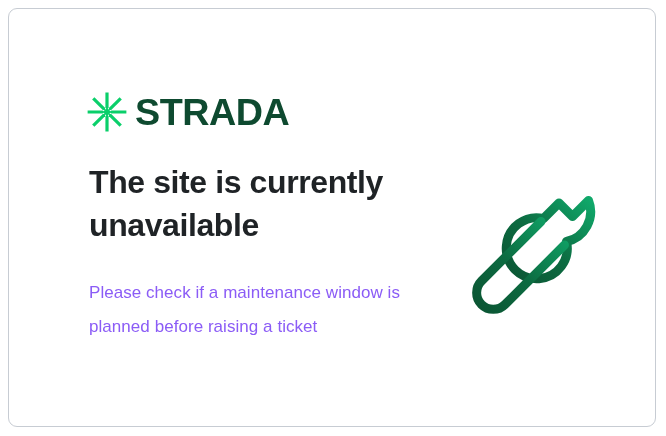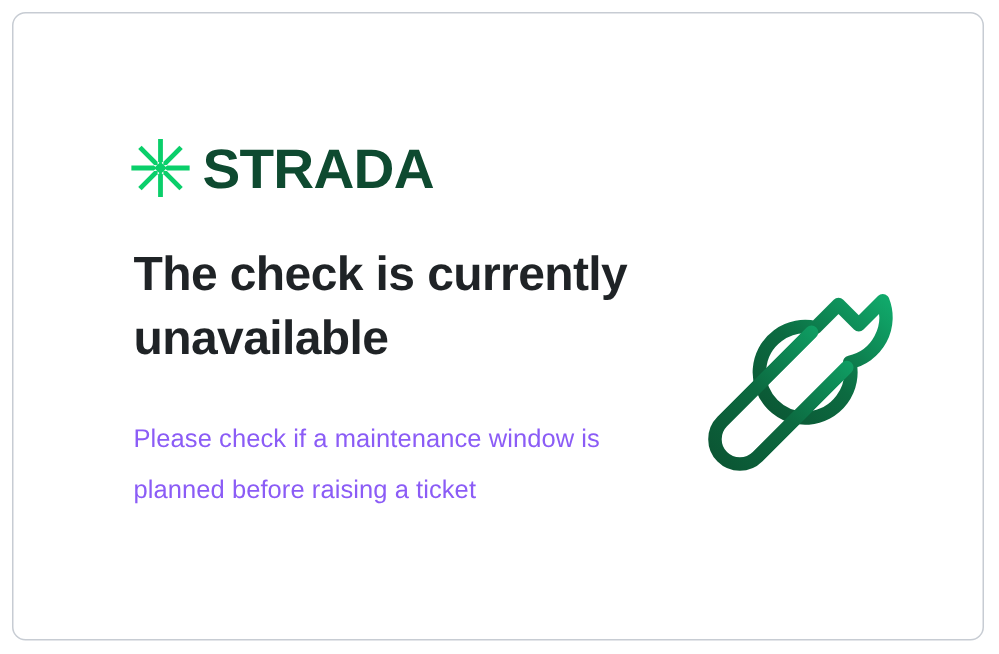--- a/index.html
+++ b/index.html
@@ -129,21 +129,21 @@
               <polygon points="39.4,18.4 39.4,21.6 24.4,21.6 22.6,20 24.4,18.4"></polygon>
             </g>
 
             <polygon points="20,15.8 24.2,20 20,24.2 15.8,20"></polygon>
           </g>
         </svg>
       </span>
       <span class="logo-word">STRADA</span>
     </div>
 
-    <h1 class="headline">The check is currently unavailable</h1>
+    <h1 class="headline">The site is currently unavailable</h1>
 
     <p class="body-copy">Please check if a maintenance window is planned before raising a ticket</p>
 
     <div class="illustration">
       <svg viewBox="0 0 150 150" aria-hidden="true">
         <defs>
           <linearGradient id="wrenchGrad" x1="0" y1="1" x2="1" y2="0">
             <stop offset="0%" stop-color="#0B5533"></stop>
             <stop offset="45%" stop-color="#0C6B41"></stop>
             <stop offset="100%" stop-color="#10A86A"></stop>

